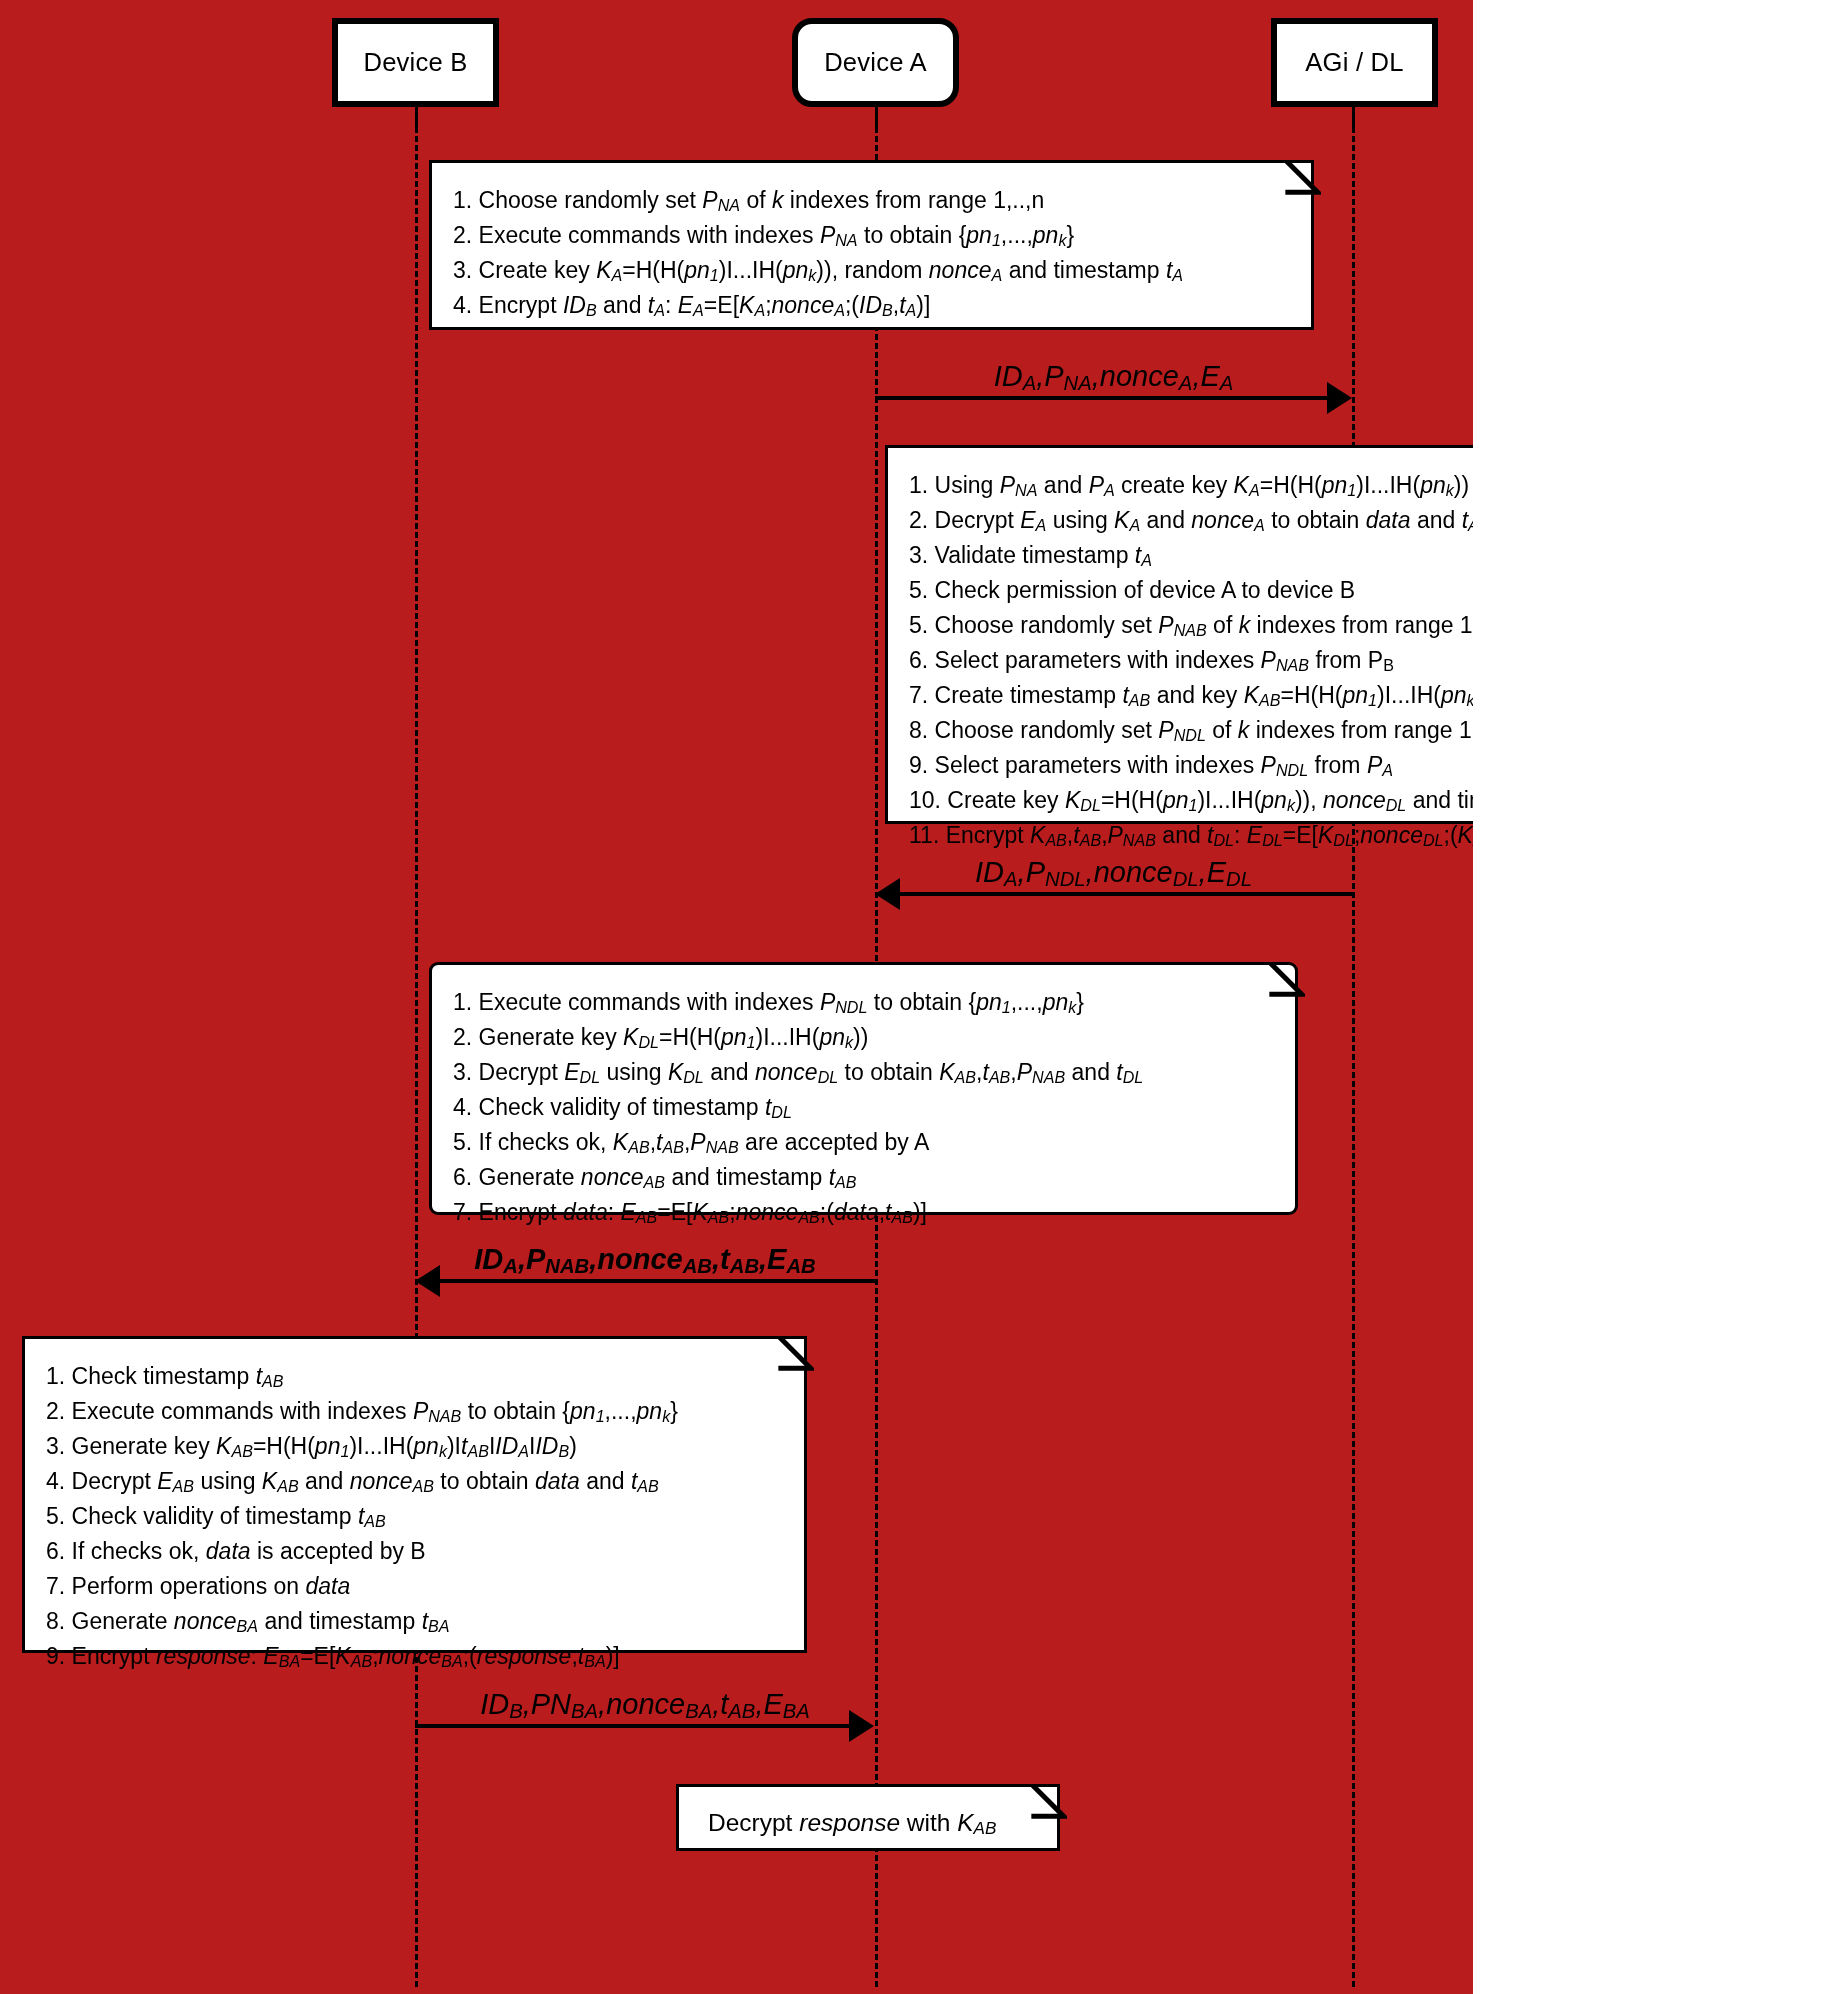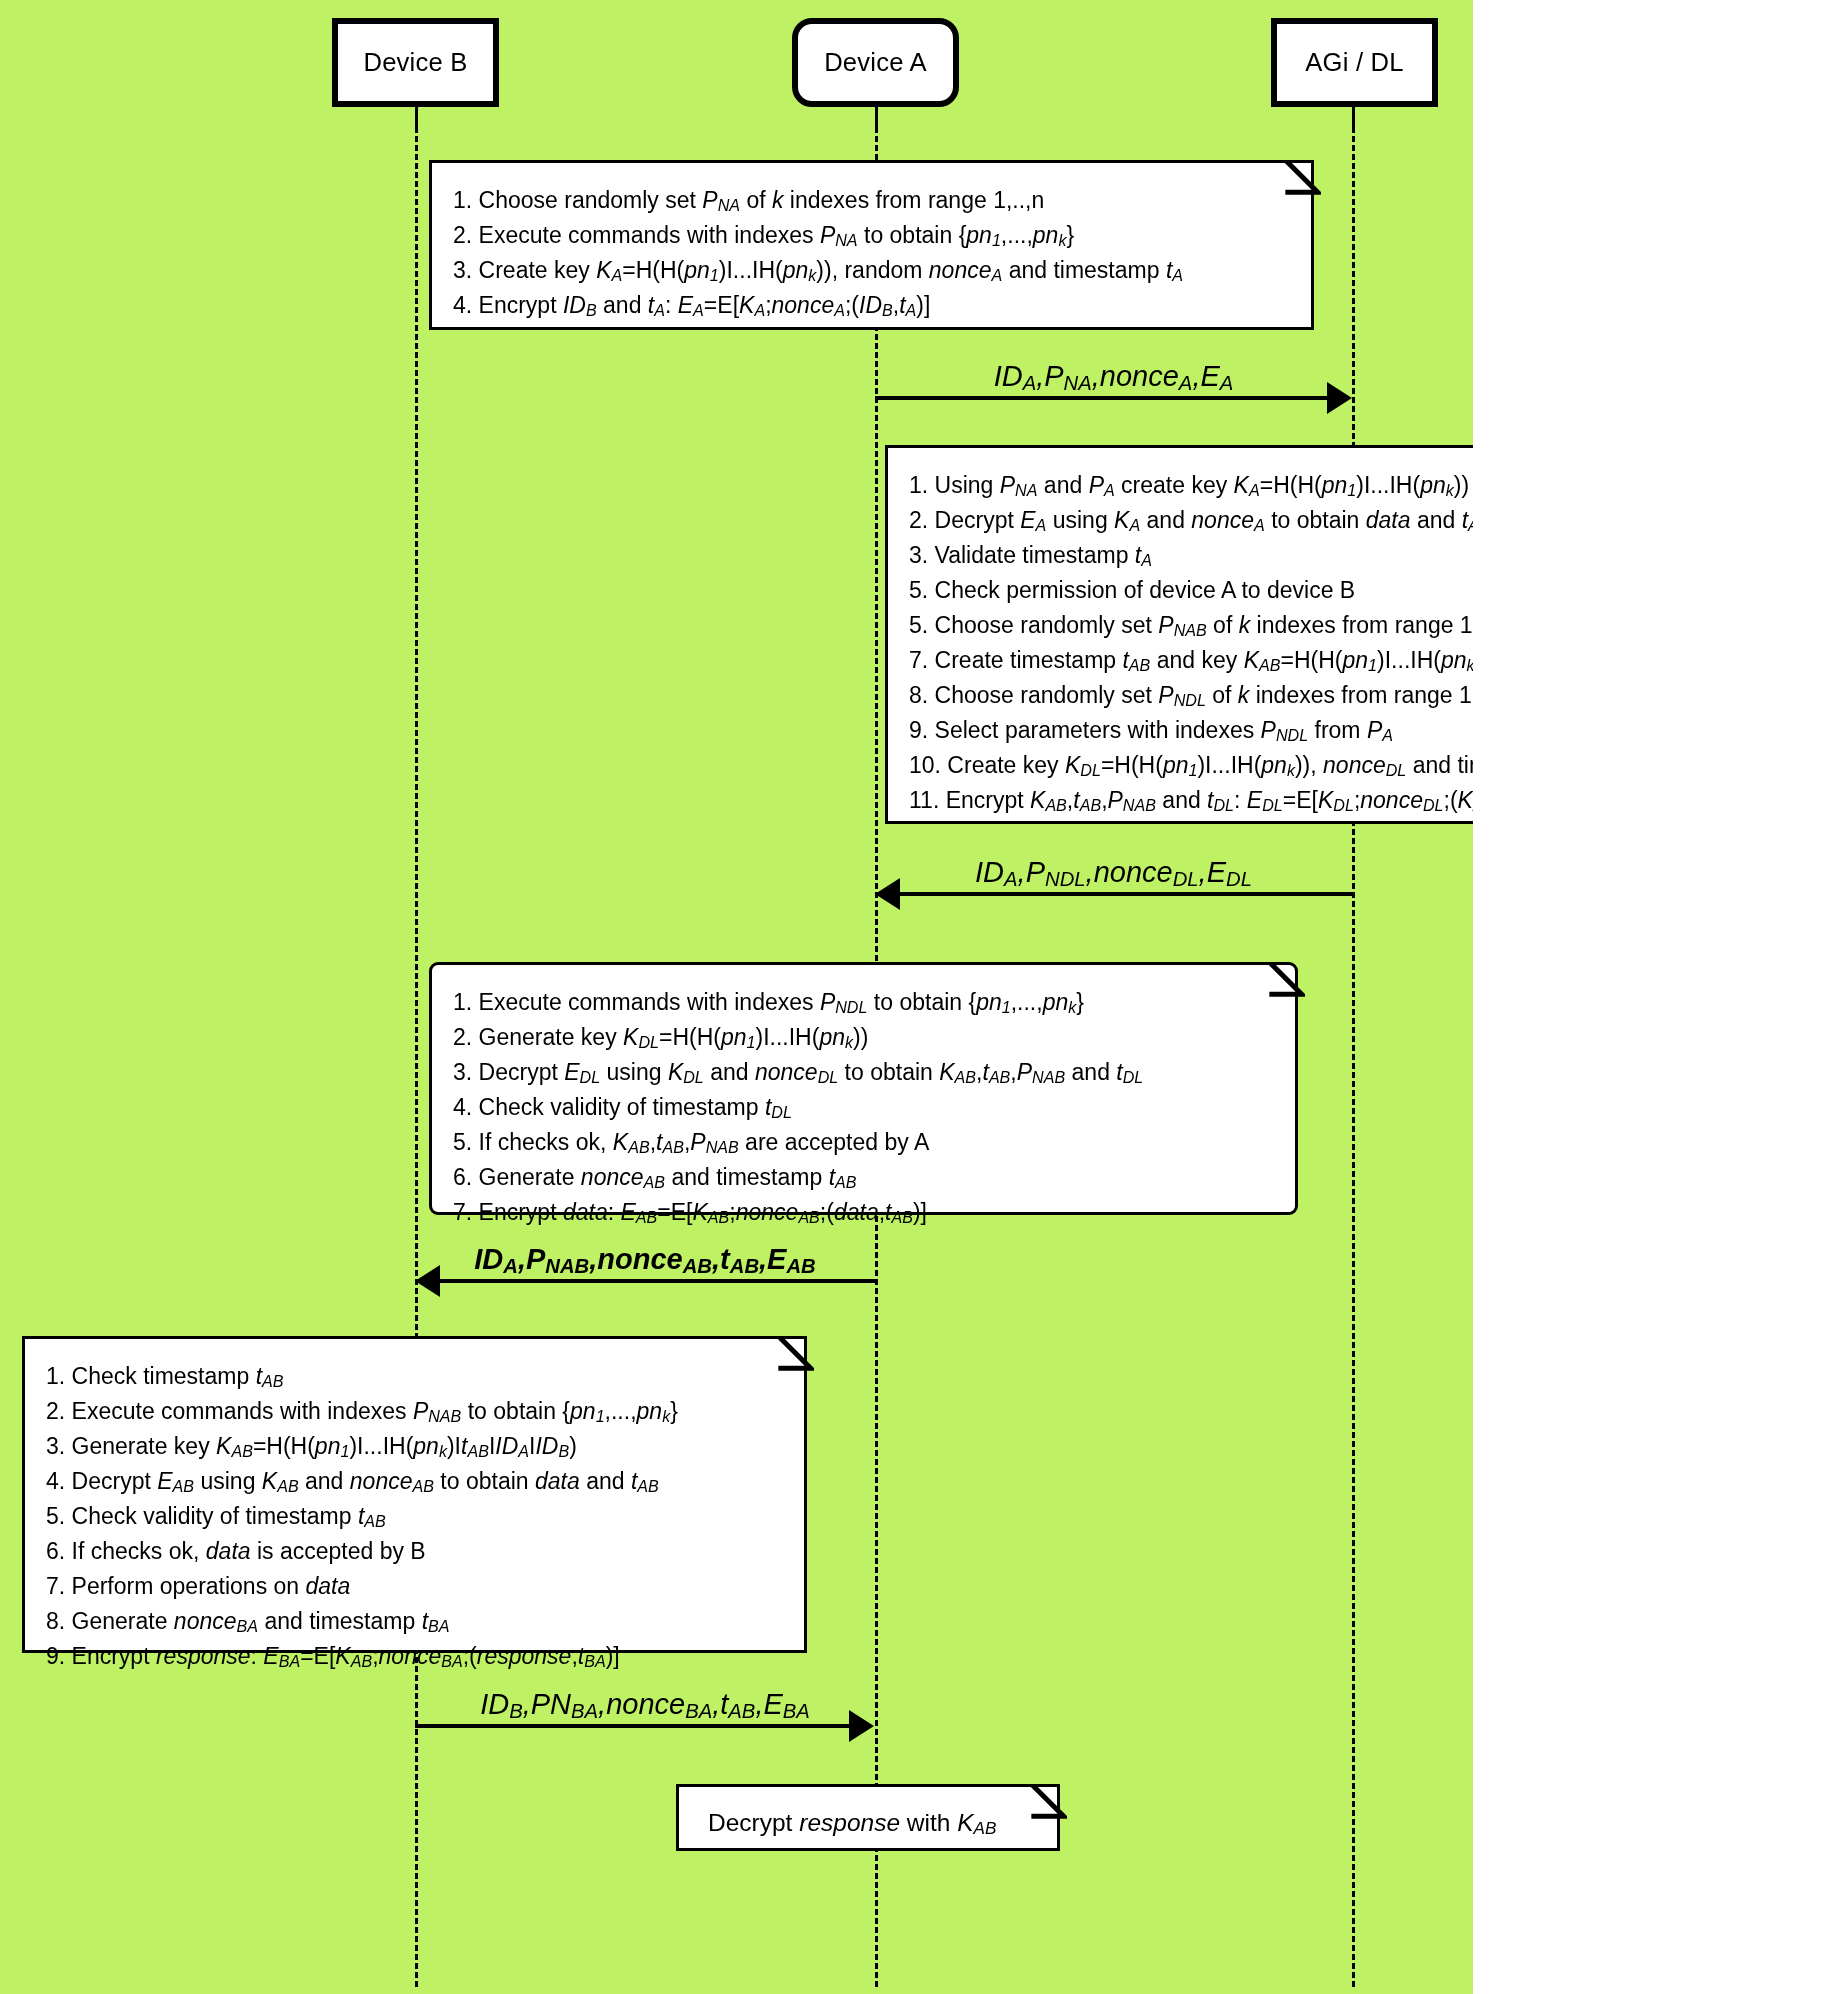--- a/index.html
+++ b/index.html
@@ -8,21 +8,21 @@
     padding: 0;
     background: #ffffff;
   }
   body {
     font-family: "Liberation Sans", sans-serif;
   }
   #canvas {
     position: relative;
     width: 1473px;
     height: 1995px;
-    background: #bef264;
+    background: #b91c1c;
     overflow: hidden;
   }
 
   
   .lifeline {
     position: absolute;
     width: 0;
     border-left: 3.9px dashed #000000;
     z-index: 1;
   }
@@ -177,20 +177,21 @@
         <path d="M 6 0 L 6 58 L 64 58 Z" fill="#ffffff" stroke="none"></path>
         <path d="M 6 58 L 64 58 L 6 0" fill="none" stroke="#000000" stroke-width="9"></path>
       </svg>
     </div>
     <div class="note-body">
       <div class="line">1. Using <i class="v">P<span class="sub-i">NA</span></i> and <i class="v">P<span class="sub-i">A</span></i> create key <i class="v">K<span class="sub-i">A</span></i>=H(H(<i class="v">pn<span class="sub-i">1</span></i>)I...IH(<i class="v">pn<span class="sub-i">k</span></i>))</div>
       <div class="line">2. Decrypt <i class="v">E<span class="sub-i">A</span></i> using <i class="v">K<span class="sub-i">A</span></i> and <i class="v">nonce<span class="sub-i">A</span></i> to obtain <i class="v">data</i> and <i class="v">t<span class="sub-i">A</span></i></div>
       <div class="line">3. Validate timestamp <i class="v">t<span class="sub-i">A</span></i></div>
       <div class="line">5. Check permission of device A to device B</div>
       <div class="line">5. Choose randomly set <i class="v">P<span class="sub-i">NAB</span></i> of <i class="v">k</i> indexes from range 1,..,n</div>
+      <div class="line">6. Select parameters with indexes <i class="v">P<span class="sub-i">NAB</span></i> from P<span class="sub">B</span></div>
       <div class="line">7. Create timestamp <i class="v">t<span class="sub-i">AB</span></i> and key <i class="v">K<span class="sub-i">AB</span></i>=H(H(<i class="v">pn<span class="sub-i">1</span></i>)I...IH(<i class="v">pn<span class="sub-i">k</span></i>)I<i class="v">t<span class="sub-i">AB</span></i>I<i class="v">ID<span class="sub-i">A</span></i>I<i class="v">ID<span class="sub-i">B</span></i>)</div>
       <div class="line">8. Choose randomly set <i class="v">P<span class="sub-i">NDL</span></i> of <i class="v">k</i> indexes from range 1,..,n</div>
       <div class="line">9. Select parameters with indexes <i class="v">P<span class="sub-i">NDL</span></i> from <i class="v">P<span class="sub-i">A</span></i></div>
       <div class="line">10. Create key <i class="v">K<span class="sub-i">DL</span></i>=H(H(<i class="v">pn<span class="sub-i">1</span></i>)I...IH(<i class="v">pn<span class="sub-i">k</span></i>)), <i class="v">nonce<span class="sub-i">DL</span></i> and timestamp <i class="v">t<span class="sub-i">DL</span></i></div>
       <div class="line">11. Encrypt <i class="v">K<span class="sub-i">AB</span></i>,<i class="v">t<span class="sub-i">AB</span></i>,<i class="v">P<span class="sub-i">NAB</span></i> and <i class="v">t<span class="sub-i">DL</span></i>: <i class="v">E<span class="sub-i">DL</span></i>=E[<i class="v">K<span class="sub-i">DL</span></i>;<i class="v">nonce<span class="sub-i">DL</span></i>;(<i class="v">K<span class="sub-i">AB</span></i>,<i class="v">t<span class="sub-i">AB</span></i>,<i class="v">P<span class="sub-i">NAB</span></i>,<i class="v">t<span class="sub-i">DL</span></i>)]</div>
     </div>
   </div>
 
   <div class="msg" style="left:875px; top:863px; width:477px; height:61px;">
     <div class="msg-label"><i class="v">ID<span class="sub-i">A</span></i>,<i class="v">P<span class="sub-i">NDL</span></i>,<i class="v">nonce<span class="sub-i">DL</span></i>,<i class="v">E<span class="sub-i">DL</span></i></div>

